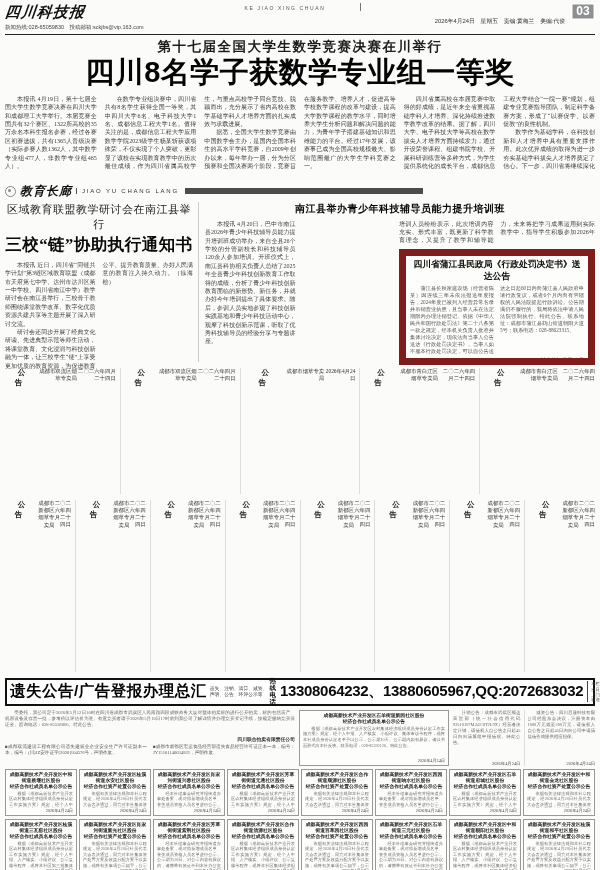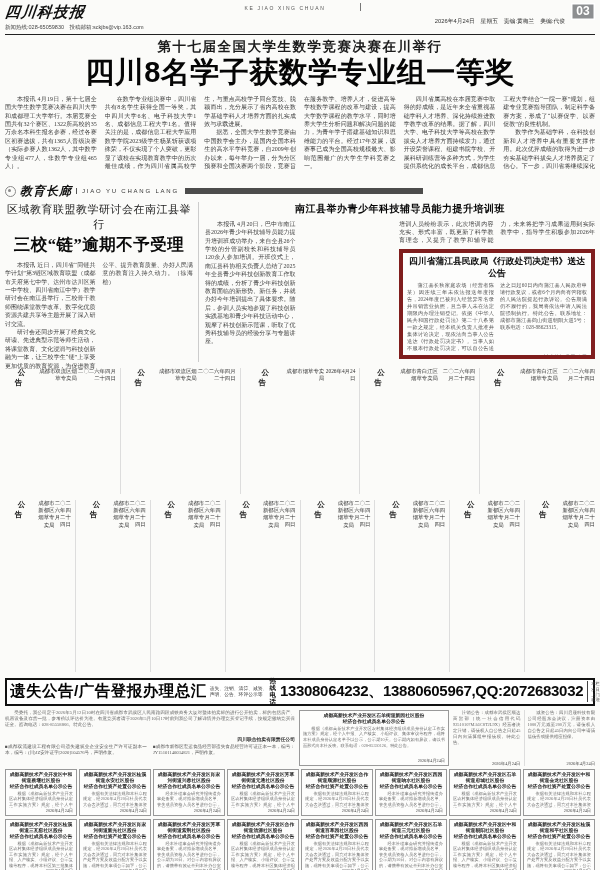--- a/index.html
+++ b/index.html
@@ -38,21 +38,21 @@
   .edu-kicker{text-align:center;font-size:11px;color:#222;letter-spacing:0.5px;}
   .edu-title{text-align:center;font-size:16.5px;font-weight:900;color:#0a0a0a;letter-spacing:0.5px;margin-top:2px;font-family:"Liberation Serif","DejaVu Serif",serif;}
   .edu-body{margin-top:5px;height:112px;overflow:hidden;column-count:2;column-gap:7px;column-fill:auto;font-size:6px;line-height:1.4;text-align:justify;color:#3d3d3d;}
   .edu-body p{margin:0;text-indent:2em;}
   .nanjiang{flex:1;padding-left:6px;}
   .nj-head{text-align:center;font-family:"Liberation Sans","DejaVu Sans",sans-serif;font-weight:900;font-size:10px;color:#080808;letter-spacing:0.5px;}
   .nj-flex{display:flex;margin-top:4px;}
   .nj-left{width:188px;height:138px;overflow:hidden;column-count:2;column-gap:7px;column-fill:auto;font-size:6px;line-height:1.4;text-align:justify;color:#3d3d3d;text-indent:2em;}
   .nj-right{flex:1;padding-left:6px;}
   .nj-right-top{height:26px;overflow:hidden;column-count:2;column-gap:7px;column-fill:auto;font-size:6px;line-height:1.35;text-align:justify;color:#3d3d3d;}
-  .pj-box{border:4px solid #7f1d1d;margin-top:3px;padding:3px 4px;height:96px;overflow:hidden;background:#fdfdfc;}
+  .pj-box{border:7px solid #7f1d1d;margin-top:3px;padding:3px 4px;height:96px;overflow:hidden;background:#fdfdfc;}
   .pj-title{text-align:center;font-family:"Liberation Sans","DejaVu Sans",sans-serif;font-weight:bold;font-size:8.8px;color:#0a0a0a;}
   .pj-body{margin-top:2px;height:72px;overflow:hidden;column-count:2;column-gap:6px;column-fill:auto;font-size:5.2px;line-height:1.35;text-align:justify;color:#555;text-indent:2em;}
   .pj-issuer,.pj-date{text-align:right;font-size:5.5px;color:#333;line-height:1.4;}
   
   .grid{display:flex;margin-top:6px;}
   .grid1{height:126px;}
   .grid2{height:172px;}
   .gcell{flex:1;display:flex;flex-direction:row;min-width:0;}
   .gcell + .gcell{border-left:1px solid #ddd;margin-left:4px;padding-left:4px;}
   .g-head{text-align:center;font-weight:bold;font-size:7.5px;letter-spacing:6px;color:#222;text-indent:6px;}
@@ -123,21 +123,21 @@
   <div class="section-bar">
     <span class="sec-icon"></span>
     <span class="sec-title">教育长廊</span>
     <span class="sec-pinyin">JIAO YU CHANG LANG</span>
     <span class="sec-rule"></span>
   </div>
 
   <div class="band2">
     <div class="edu">
       <div class="edu-kicker">区域教育联盟教学研讨会在南江县举行</div>
-      <div class="edu-title">三校“链”逾期不予受理</div>
+      <div class="edu-title">三校“链”协助执行通知书</div>
       <div class="edu-body">
 
       <p>本报讯 近日，四川省“同链共学计划”第3链区域教育联盟（成都市天府第七中学、达州市达川区第一中学校、四川省南江中学）教学研讨会在南江县举行，三校骨干教师围绕课堂教学改革、数字化优质资源共建共享等主题开展了深入研讨交流。</p>
           <p>研讨会还同步开展了经典文化研读、先进典型示范等师生活动，将课堂教育、文化浸润与科技创新融为一体，让三校学生“链”上享受更加优质的教育资源，为促进教育公平、提升教育质量、办好人民满意的教育注入持久动力。（徐海桧）</p>
         </div>
     </div>
     <div class="nanjiang">
       <div class="nj-head">南江县举办青少年科技辅导员能力提升培训班</div>
       <div class="nj-flex">
         <div class="nj-left">本报讯 4月20日，巴中市南江县2026年青少年科技辅导员能力提升培训班成功举办，来自全县26个学校的分管副校长和科技辅导员120余人参加培训。开班仪式上，南江县科协相关负责人总结了2025年全县青少年科技创新教育工作取得的成绩，分析了青少年科技创新教育面临的新形势、新任务，并就办好今年培训提出了具体要求。随后，参训人员实地参观了科技创新实践基地和青少年科技活动中心，观摩了科技创新示范课，听取了优秀科技辅导员的经验分享与专题讲座。</div>

